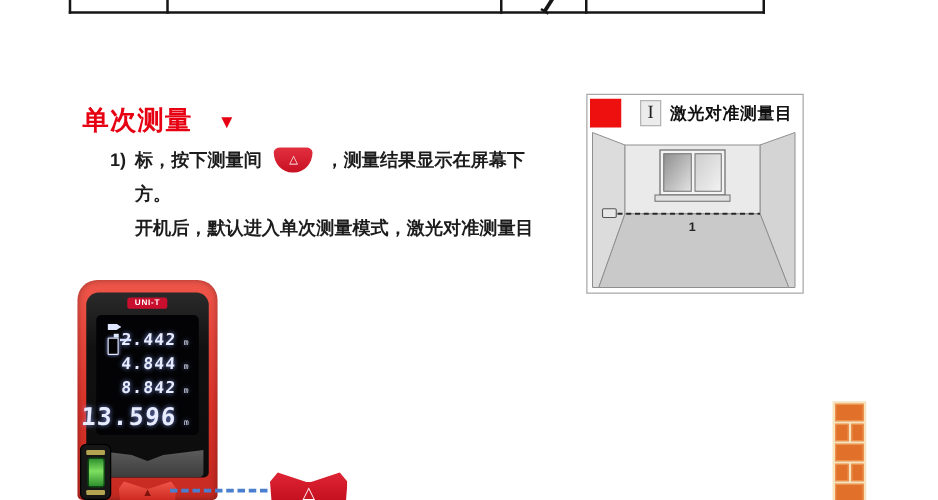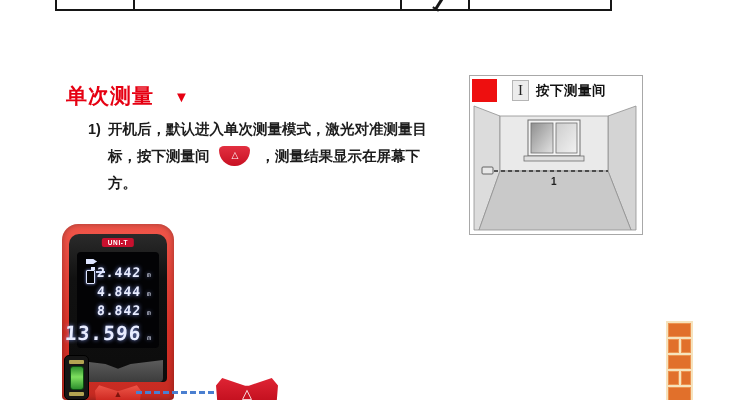--- a/index.html
+++ b/index.html
@@ -95,22 +95,22 @@
   <div class="tf-cell tf-c4"></div>
 </div>
 
 <div class="heading">
   <span>单次测量</span><span class="marker">▼</span>
 </div>
 
 <div class="para">
   <span>1)</span>
   <div class="lines">
+    <div><span>标，按下测量间</span><span class="inline-btn">△</span><span>，测量结果显示在屏幕下方。</span></div>
     <div>开机后，默认进入单次测量模式，激光对准测量目</div>
-    <div><span>标，按下测量间</span><span class="inline-btn">△</span><span>，测量结果显示在屏幕下方。</span></div>
   </div>
 </div>
 
 <div class="device">
   <div class="device-body"></div>
   <div class="device-panel">
     <div class="brand-badge">UNI-T</div>
     <div class="screen">
       <div class="icon-laser"></div>
       <div class="icon-ref"></div>
@@ -143,21 +143,21 @@
   </div>
 </div>
 
 <div class="laser-line"></div>
 <div class="callout-btn">△</div>
 
 <div class="diagram">
   <div class="diag-header">
     <div class="diag-red"></div>
     <div class="diag-iconbox">I</div>
-    <div class="diag-title">按下测量间</div>
+    <div class="diag-title">激光对准测量目</div>
   </div>
   <svg class="diag-art" width="166" height="127" viewBox="0 0 166 127">
     <defs>
       <linearGradient id="g1" x1="0" y1="0" x2="1" y2="1">
         <stop offset="0" stop-color="#8f8f8f"></stop>
           <stop offset="1" stop-color="#e2e2e2"></stop>
       </linearGradient>
       <linearGradient id="g2" x1="0" y1="0" x2="1" y2="1">
         <stop offset="0" stop-color="#cdcdcd"></stop>
           <stop offset="1" stop-color="#f2f2f2"></stop>

